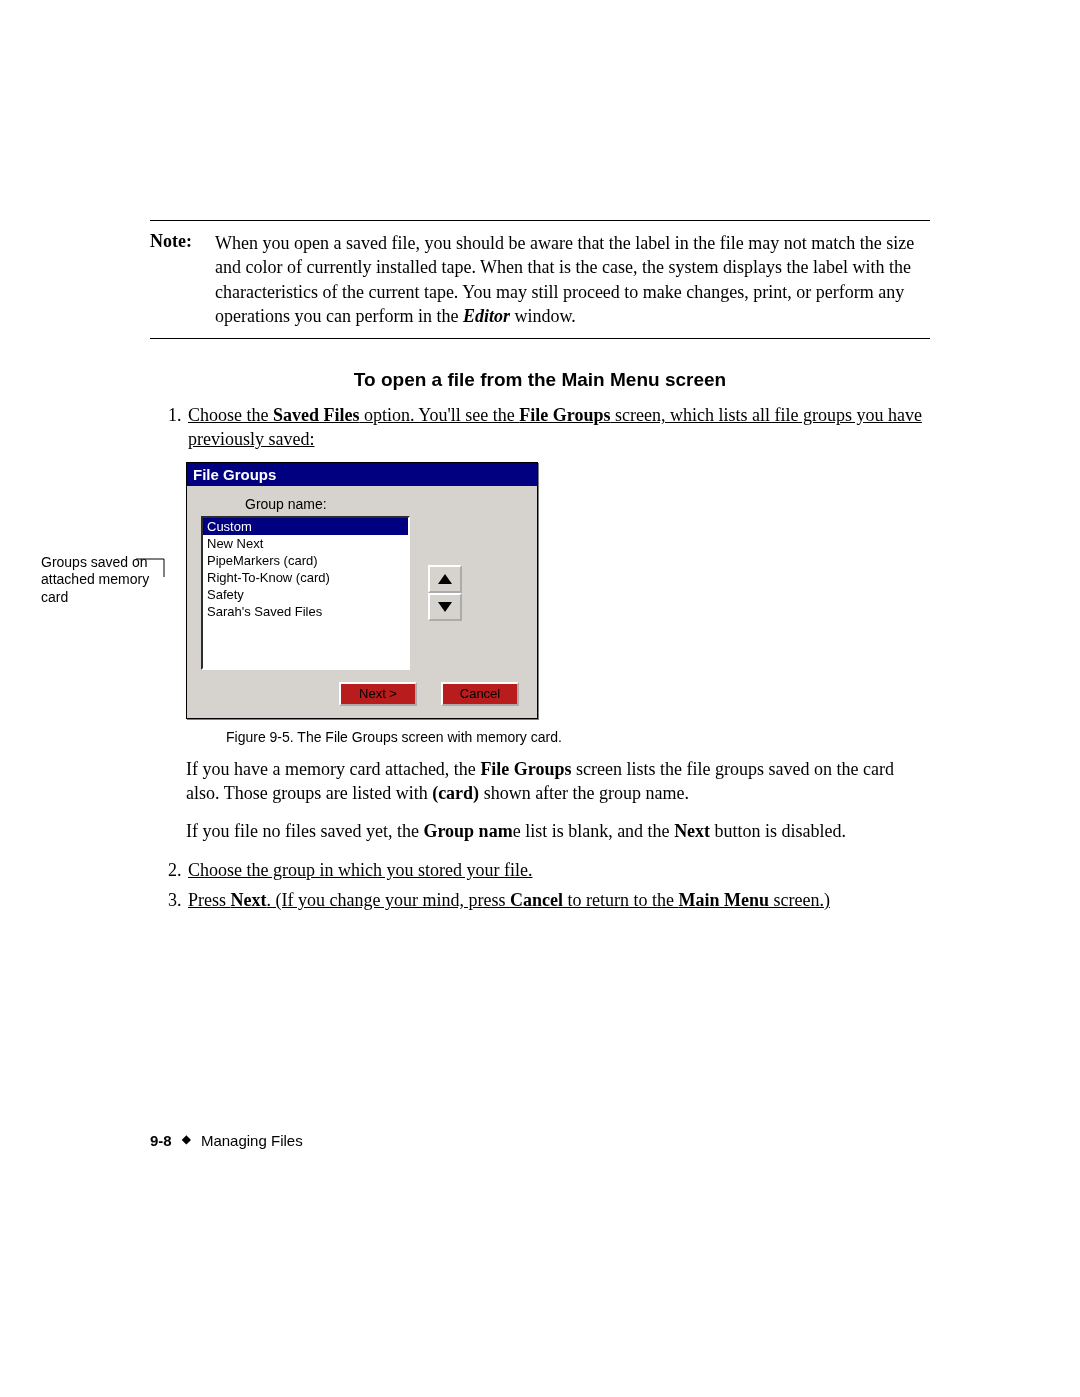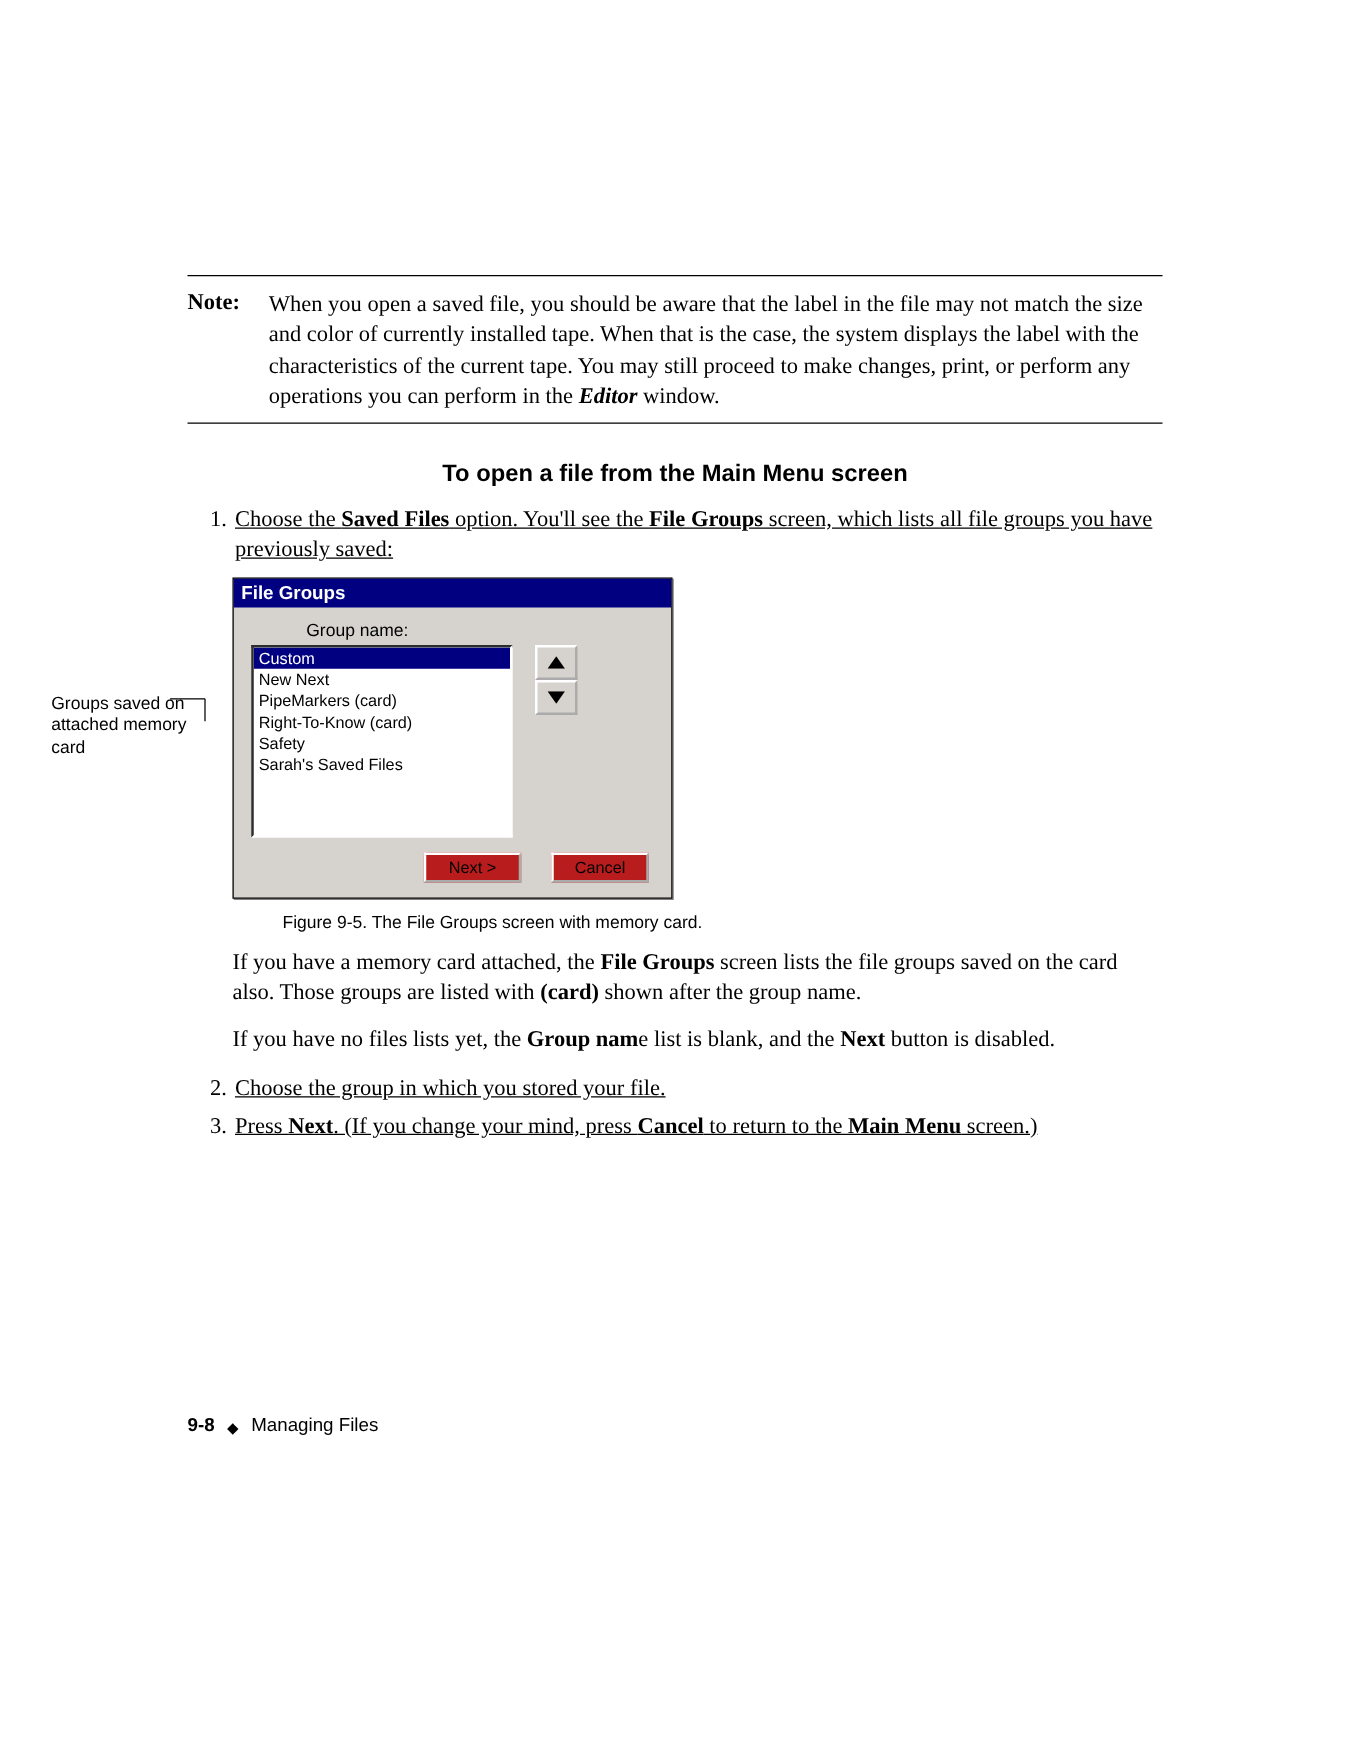--- a/index.html
+++ b/index.html
@@ -92,21 +92,21 @@
   .dlgbody {
     padding: 10px 14px 12px 14px;
   }
   .dlg-label {
     font-size: 14px;
     margin-bottom: 4px;
     margin-left: 44px;
   }
   .listrow {
     display: flex;
-    align-items: flex-start;
+    align-items: center;
   }
   .listbox {
     flex: 0 0 205px;
     height: 150px;
     border: 2px inset #fff;
     border-top-color: #808080;
     border-left-color: #808080;
     background: #fff;
     overflow: hidden;
     font-size: 13px;
@@ -166,21 +166,21 @@
   }
   .para {
     margin: 0 0 14px 36px;
     line-height: 1.35;
   }
   .footer {
     margin-top: 220px;
     font-family: Arial, Helvetica, sans-serif;
     font-size: 15px;
     display: flex;
-    align-items: flex-end;
+    align-items: flex-start;
     gap: 10px;
   }
   .footer .pn { font-weight: bold; }
   .footer .diamond { font-size: 12px; }
 </style>
 </head>
 <body>
 
 <div class="page">
 
@@ -244,21 +244,21 @@
     </div>
   </div>
 
   <div class="caption">Figure 9-5. The File Groups screen with memory card.</div>
 
   <div class="para">
     <span>If you have a memory card attached, the </span><b>File Groups</b><span> screen lists the file groups saved on the card also. Those groups are listed with </span><b>(card)</b><span> shown after the group name.</span>
   </div>
 
   <div class="para">
-    <span>If you have no files lists yet, the </span><b>Group nam</b><span>e list is blank, and the </span><b>Next</b><span> button is disabled.</span>
+    <span>If you file no files saved yet, the </span><b>Group nam</b><span>e list is blank, and the </span><b>Next</b><span> button is disabled.</span>
   </div>
 
   <ol class="steps" start="2">
     <li>Choose the group in which you stored your file.</li>
     <li>
       <span>Press </span><b>Next</b><span>. (If you change your mind, press </span><b>Cancel</b><span> to return to the </span><b>Main Menu</b><span> screen.)</span>
     </li>
   </ol>
 
   <div class="footer">

